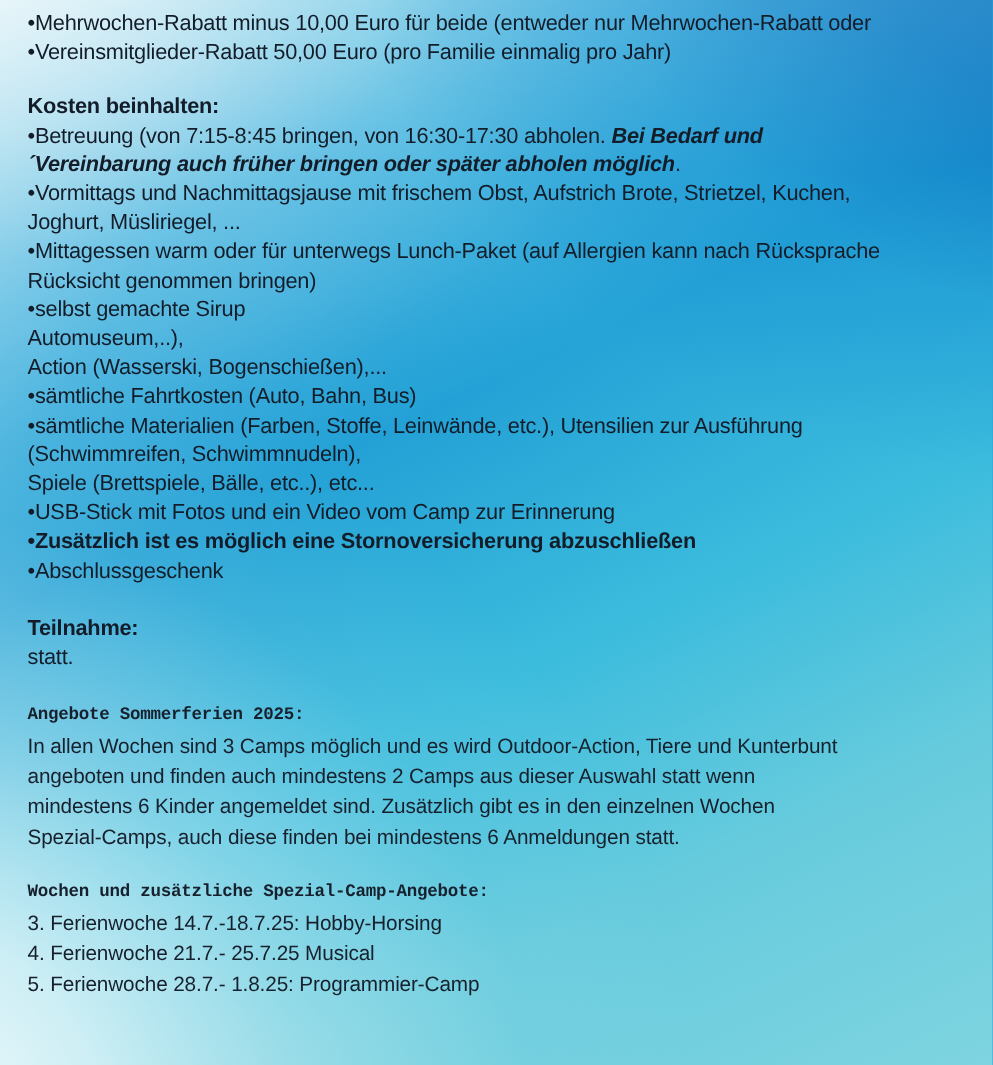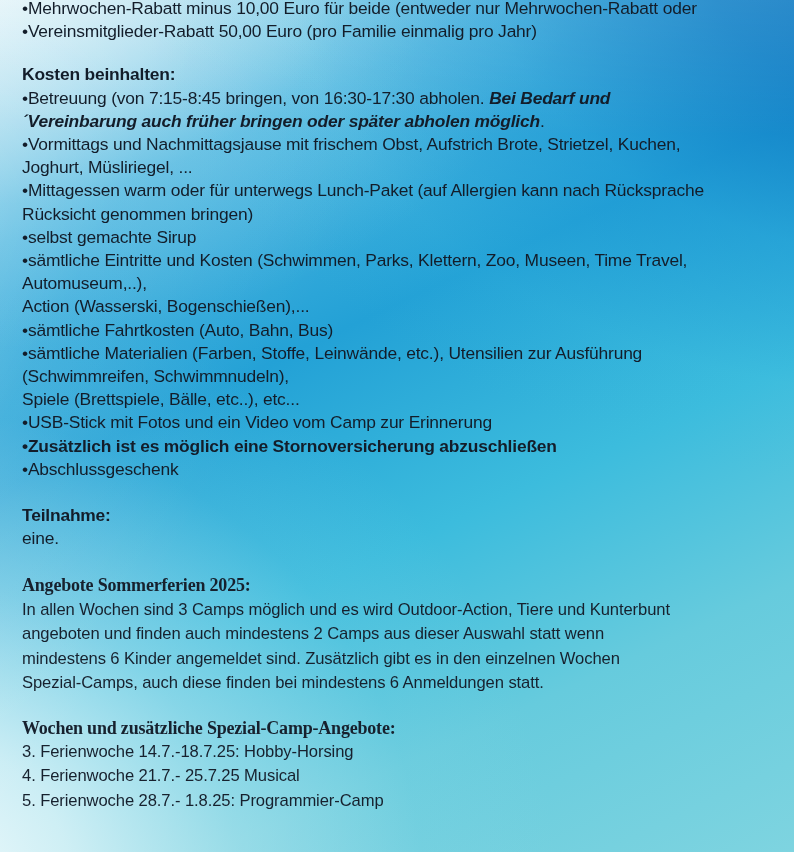--- a/index.html
+++ b/index.html
@@ -32,21 +32,21 @@
     inset: 0;
     pointer-events: none;
     background:
       linear-gradient(118deg, rgba(255,255,255,0.30) 0%, rgba(255,255,255,0.06) 18%, rgba(255,255,255,0) 38%),
       linear-gradient(to bottom, rgba(255,255,255,0.10) 0%, rgba(255,255,255,0) 16%);
   }
 
   .content {
     position: absolute;
     left: 0;
-    top: 7px;
+    top: 17px;
     width: 794px;
     padding: 0 18px 0 22px;
     box-sizing: border-box;
     color: #141e2b;
   }
 
   
   .blk-a {
     font-family: "Liberation Sans Narrow", "Liberation Sans", sans-serif;
     font-size: 17.4px;
@@ -61,23 +61,23 @@
   
   .blk-b {
     font-family: "Liberation Sans", sans-serif;
     font-size: 16.6px;
     line-height: 24.4px;
     letter-spacing: -0.1px;
     color: #17212e;
   }
   .blk-b .ln { white-space: pre-wrap; }
   .blk-b .hd {
-    font-family: Liberation Serif, serif;
+    font-family: Liberation Mono, monospace;
     font-weight: bold;
-    font-size: 18px;
+    font-size: 14px;
     letter-spacing: -0.2px;
   }
   .gap-md { height: 20px; }
   .gap-lg { height: 23px; }
 
   .clip-top {
     
     margin-top: -10px;
   }
 </style>
@@ -101,37 +101,36 @@
 
       <div class="ln"><span>•Betreuung (von 7:15-8:45 bringen, von 16:30-17:30 abholen. </span><b>Bei Bedarf und</b></div>
 
       <div class="ln"><b>´Vereinbarung auch früher bringen oder später abholen möglich</b><span>.</span></div>
 
       <div class="ln">•Vormittags und Nachmittagsjause mit frischem Obst, Aufstrich Brote, Strietzel, Kuchen,</div>
       <div class="ln">Joghurt, Müsliriegel, ...</div>
       <div class="ln">•Mittagessen warm oder für unterwegs Lunch-Paket (auf Allergien kann nach Rücksprache</div>
       <div class="ln">Rücksicht genommen bringen)</div>
       <div class="ln">•selbst gemachte Sirup</div>
-      <div class="ln">•sämtliche Eintritte und Kosten (Schwimmen, Parks, Klettern, Zoo, Museen, Time Travel,</div>
       <div class="ln">Automuseum,..),</div>
       <div class="ln">Action (Wasserski, Bogenschießen),...</div>
       <div class="ln">•sämtliche Fahrtkosten (Auto, Bahn, Bus)</div>
       <div class="ln">•sämtliche Materialien (Farben, Stoffe, Leinwände, etc.), Utensilien zur Ausführung</div>
       <div class="ln">(Schwimmreifen, Schwimmnudeln),</div>
       <div class="ln">Spiele (Brettspiele, Bälle, etc..), etc...</div>
       <div class="ln">•USB-Stick mit Fotos und ein Video vom Camp zur Erinnerung</div>
       <div class="ln hd">•Zusätzlich ist es möglich eine Stornoversicherung abzuschließen</div>
       <div class="ln">•Abschlussgeschenk</div>
     </div>
 
     <div class="gap-lg"></div>
 
     <div class="blk-a">
       <div class="ln hd">Teilnahme:</div>
-      <div class="ln">eine.</div>
+      <div class="ln">statt.</div>
     </div>
 
     <div class="gap-lg"></div>
 
     <div class="blk-b">
       <div class="ln hd">Angebote Sommerferien 2025:</div>
       <div class="ln">In allen Wochen sind 3 Camps möglich und es wird Outdoor-Action, Tiere und Kunterbunt</div>
       <div class="ln">angeboten und finden auch mindestens 2 Camps aus dieser Auswahl statt wenn</div>
       <div class="ln">mindestens 6 Kinder angemeldet sind. Zusätzlich gibt es in den einzelnen Wochen</div>
       <div class="ln">Spezial-Camps, auch diese finden bei mindestens 6 Anmeldungen statt.</div>

